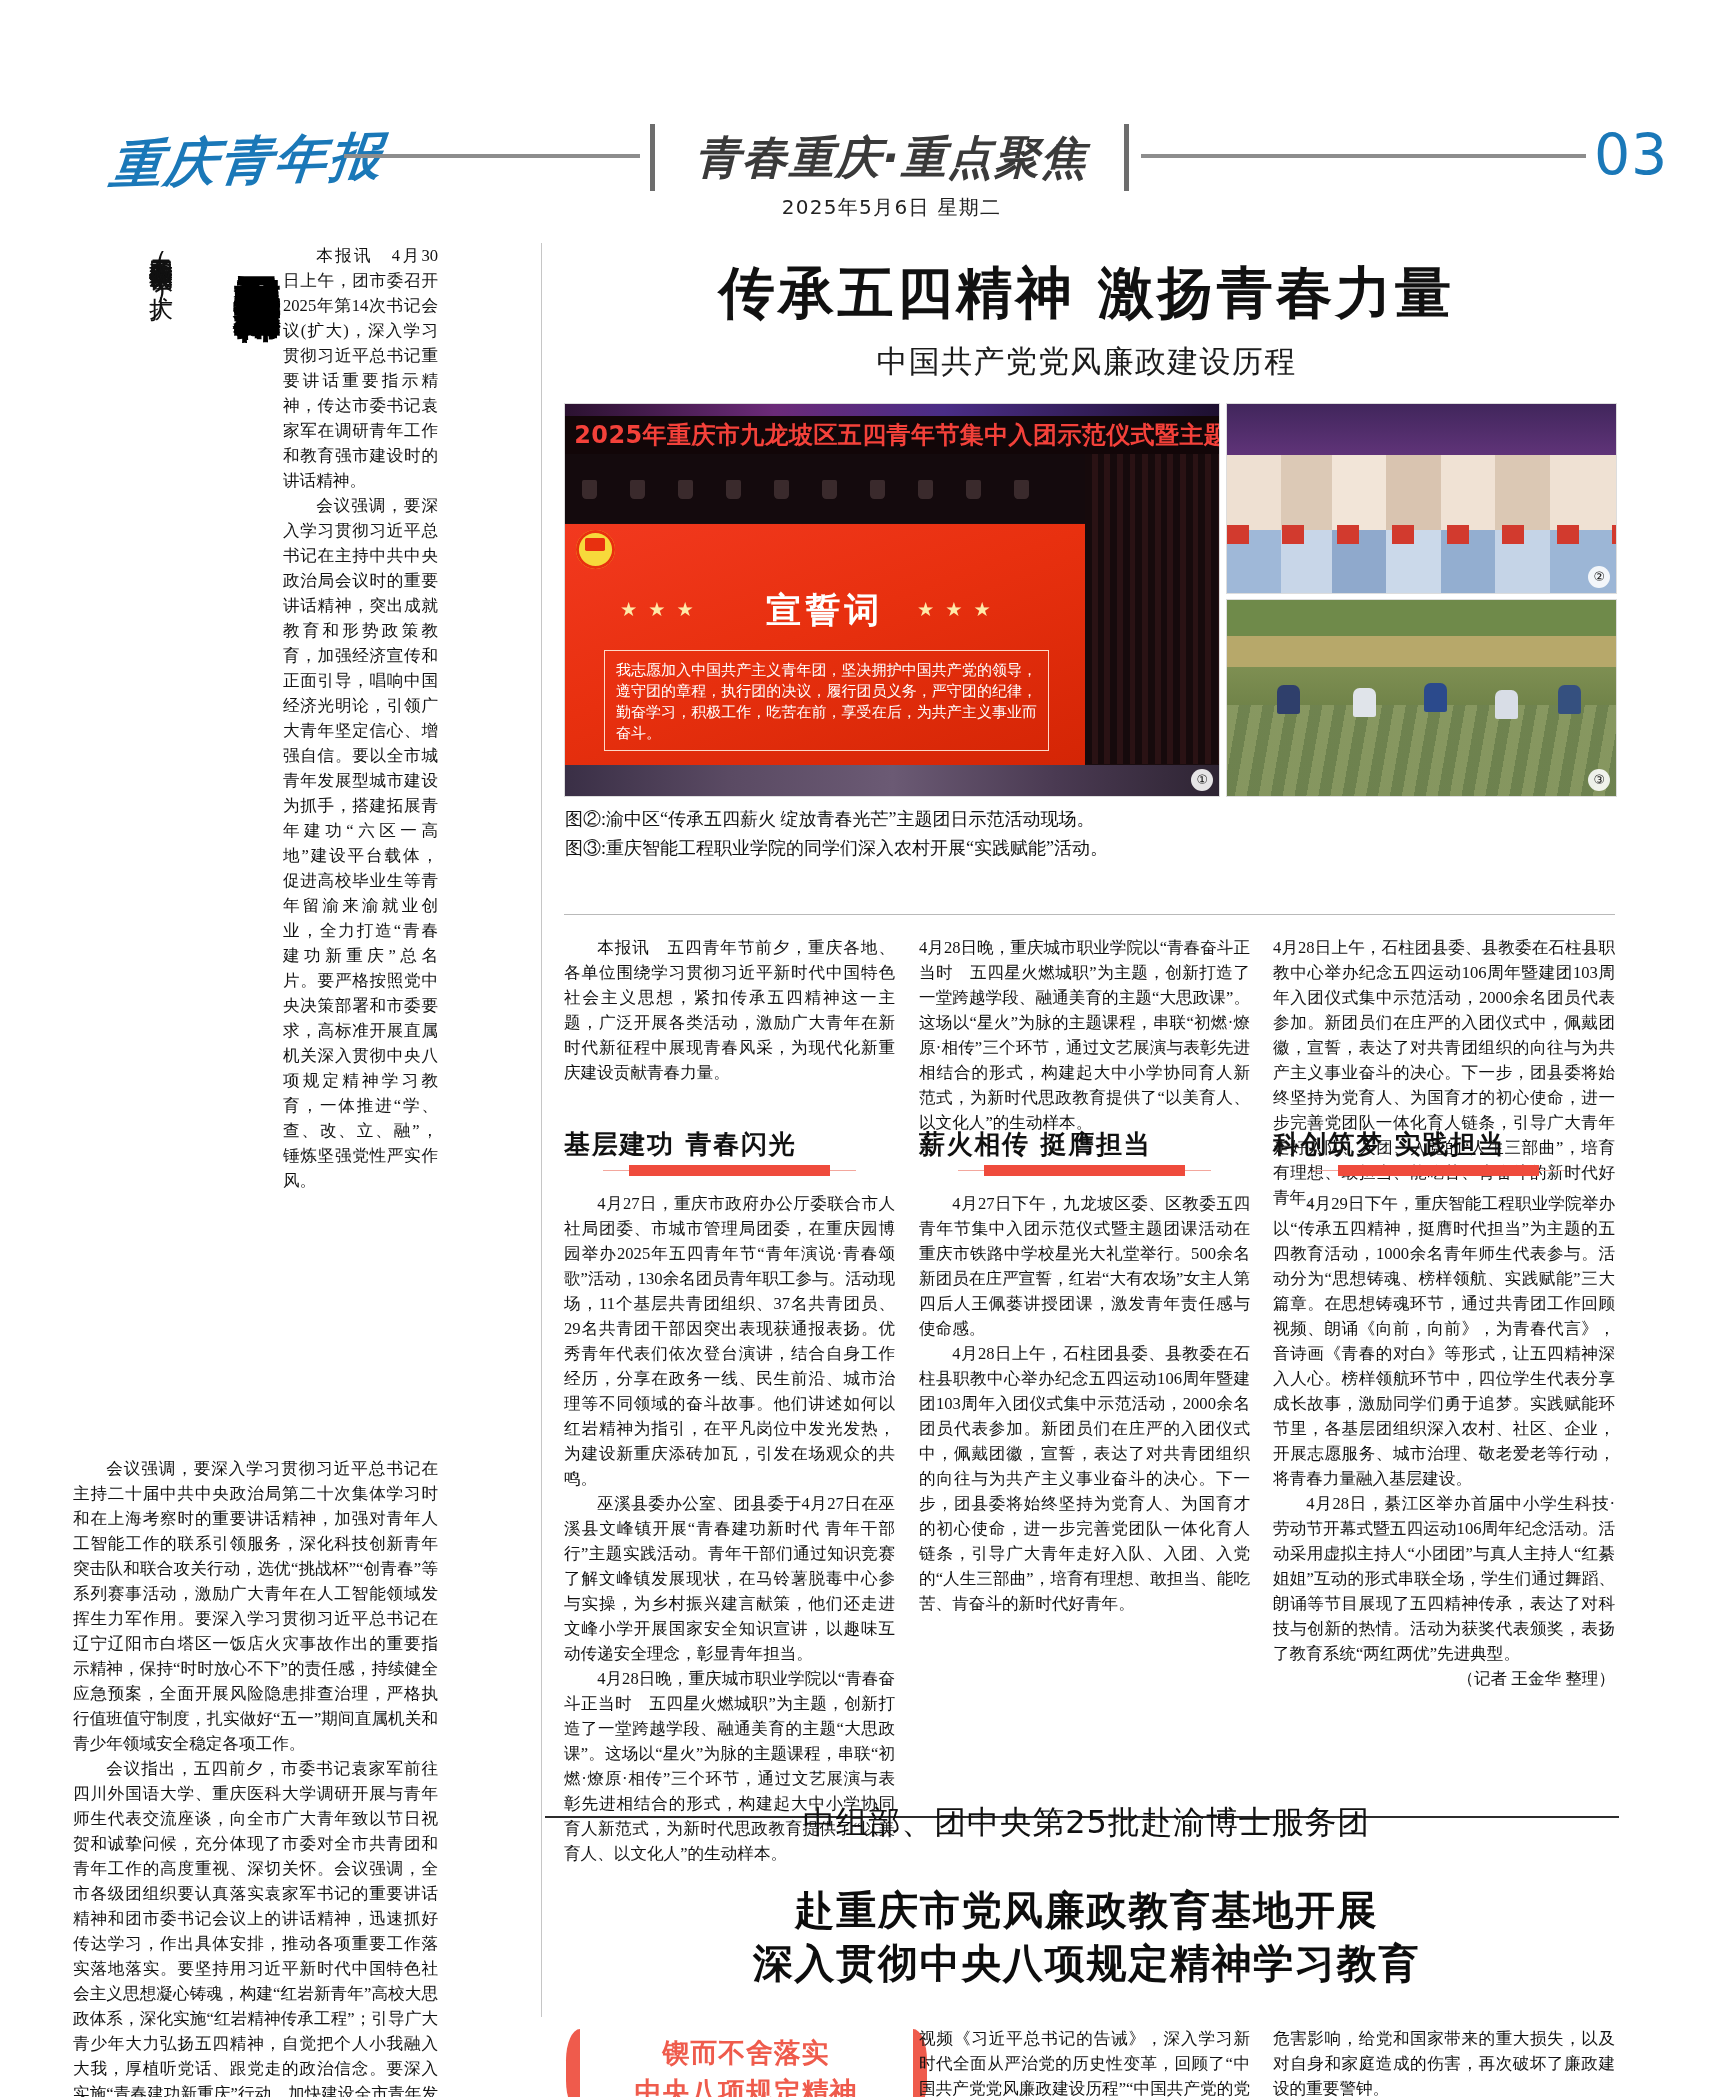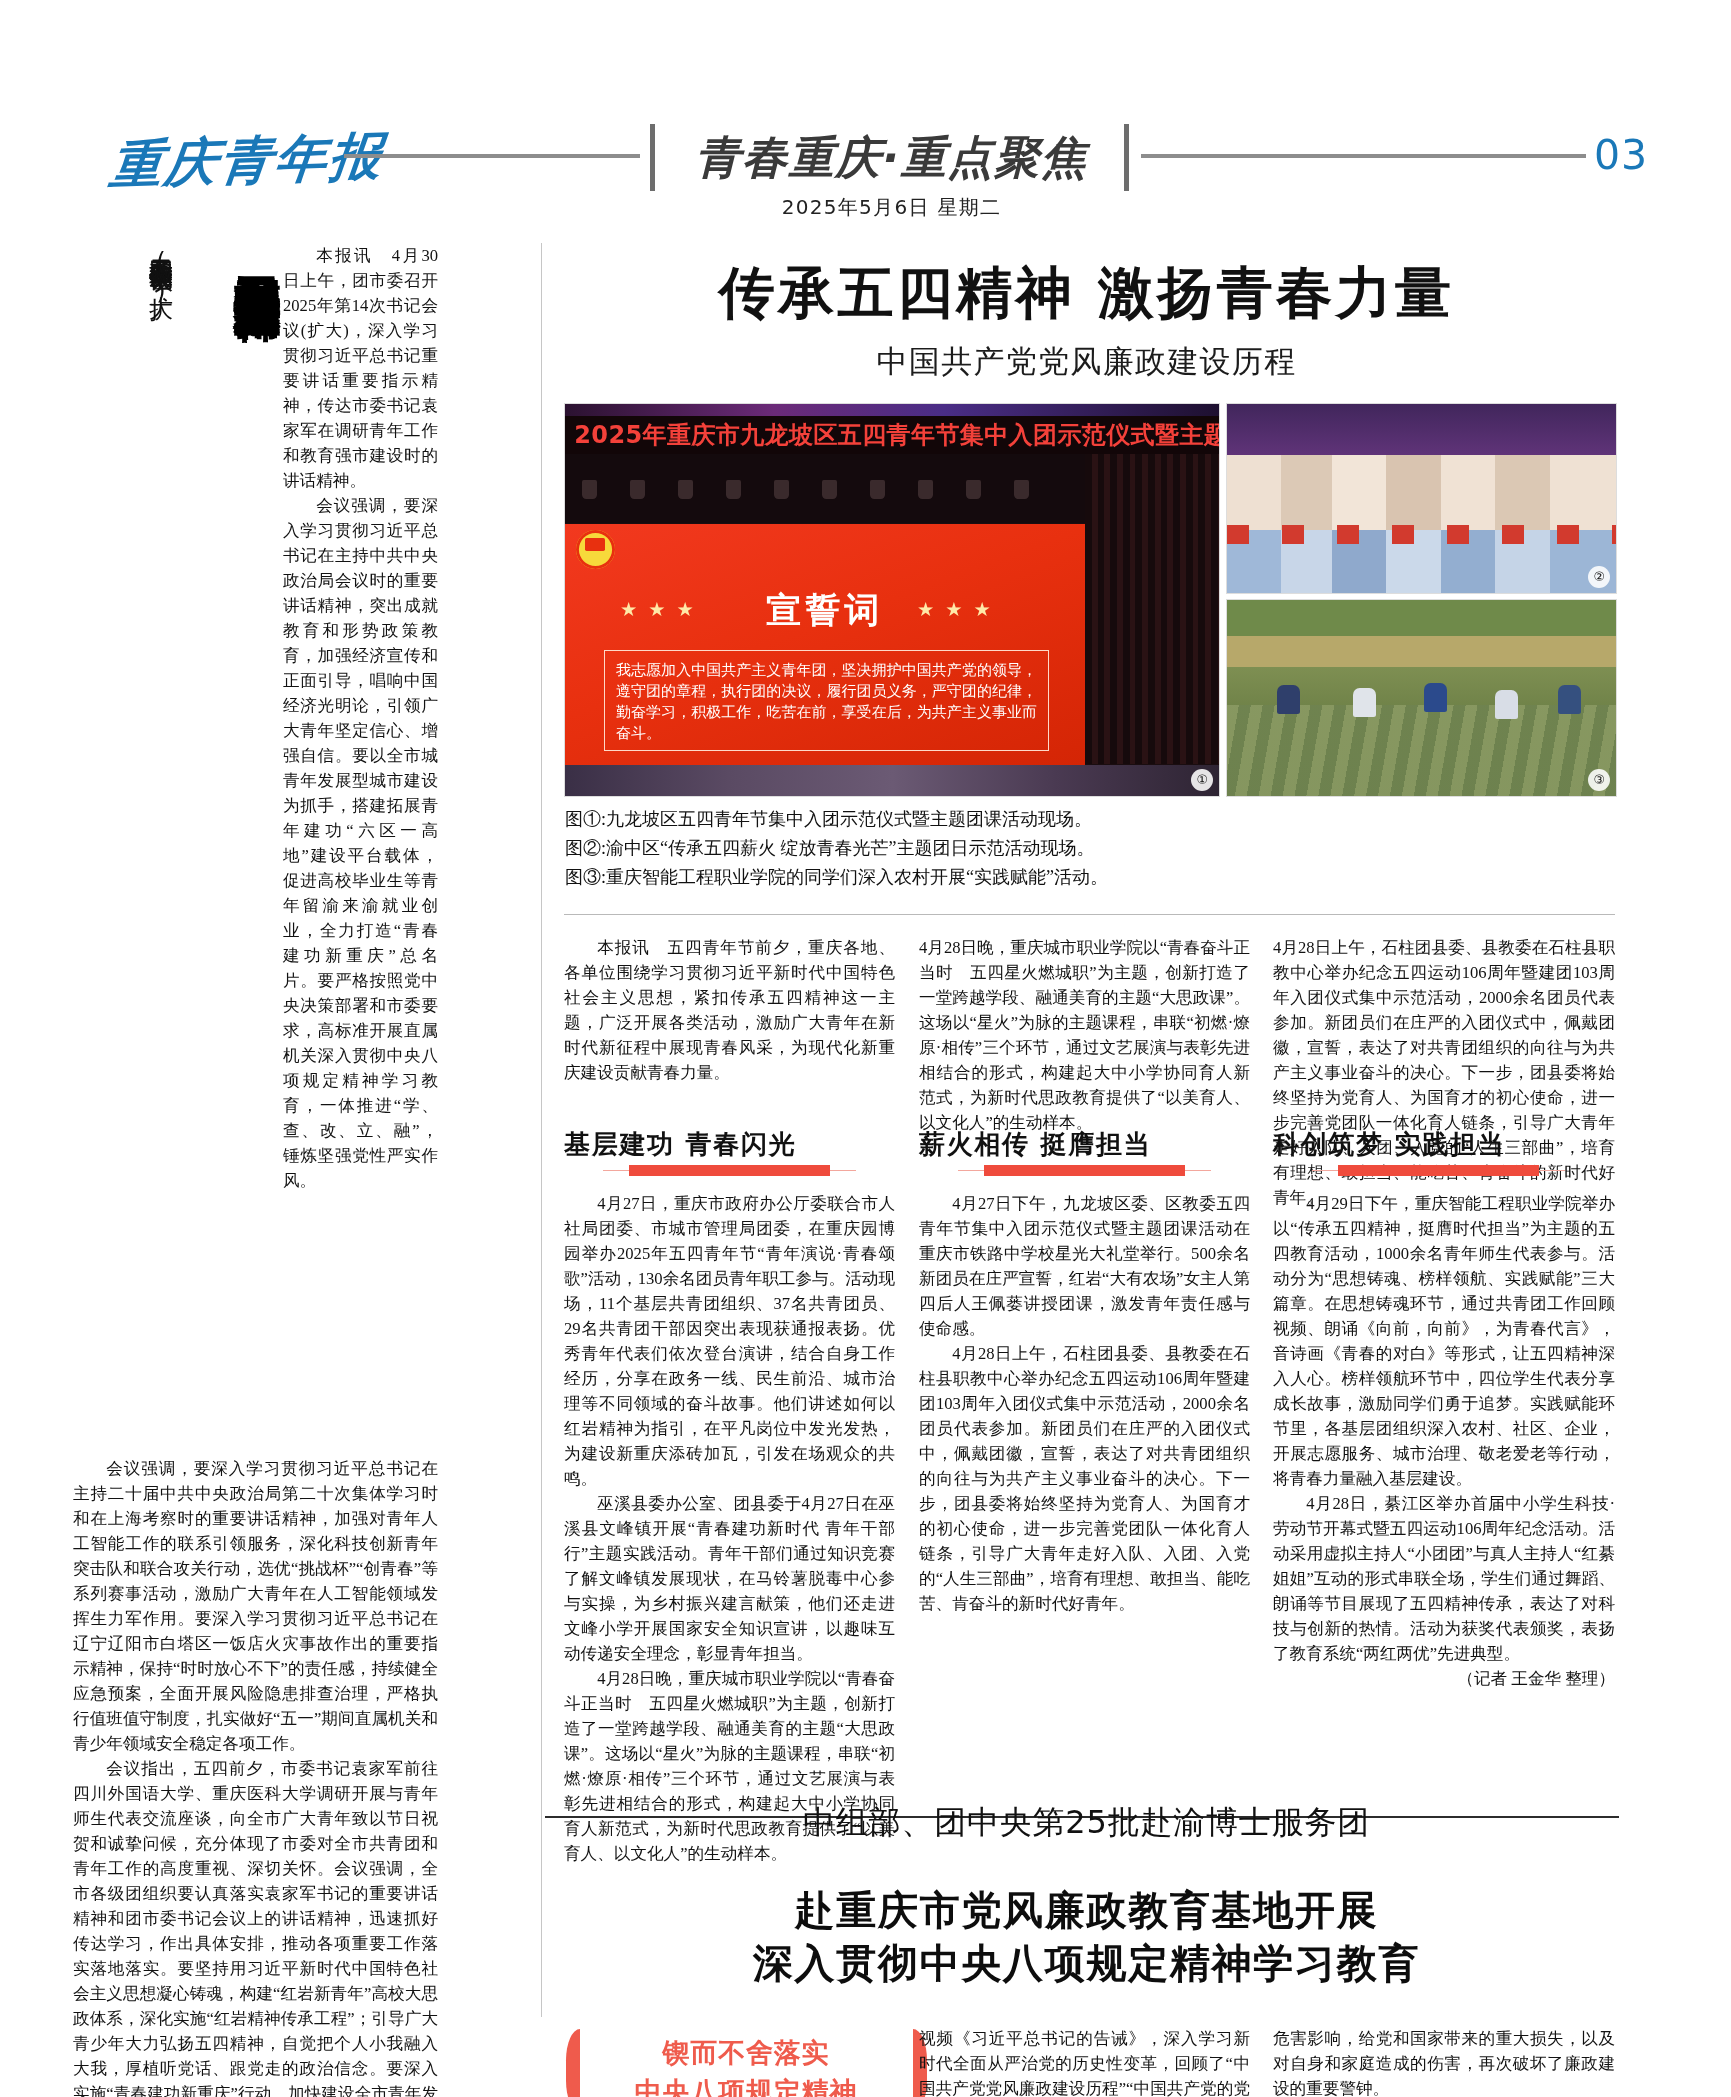--- a/index.html
+++ b/index.html
@@ -33,21 +33,21 @@
     text-align:center;letter-spacing:1.7px;white-space:nowrap;font-style:italic;
   }
   .mh-date{
     position:absolute;left:663px;top:194px;width:457px;
     text-align:center;font-size:20px;color:#222;letter-spacing:1.3px;
     font-family:"DejaVu Sans","Liberation Sans",sans-serif;
   }
   .mh-pageno{
     position:absolute;left:1594px;top:120px;width:109px;
     font-family:"DejaVu Sans","Liberation Sans",sans-serif;
-    font-size:41px;line-height:71px;color:#1a78b8;font-weight:400;
+    font-size:57px;line-height:71px;color:#1a78b8;font-weight:400;
     letter-spacing:0.8px;
   }
 
   
   .vcol{position:absolute;left:73px;top:235px;width:210px;height:1208px;}
   .vhead{
     position:absolute;right:0;top:4.2px;
     writing-mode:vertical-rl;text-orientation:upright;
     font-family:"DejaVu Sans","Liberation Sans",sans-serif;
     font-weight:700;font-size:47px;line-height:1.06;
@@ -264,21 +264,20 @@
         <i style="left:126px;top:5.9px;background:#e0e4ea;"></i>
         <i style="left:197px;top:0.8px;background:#2b4a8c;"></i>
         <i style="left:268px;top:7.6px;background:#d8dde6;"></i>
         <i style="left:331px;top:3.4px;background:#35507f;"></i>
       </div>
       <div class="p1-badge">③</div>
     </div>
   </div>
 
   <div class="captions">
-    <div>图①:九龙坡区五四青年节集中入团示范仪式暨主题团课活动现场。</div>
     <div>图②:渝中区“传承五四薪火  绽放青春光芒”主题团日示范活动现场。</div>
     <div>图③:重庆智能工程职业学院的同学们深入农村开展“实践赋能”活动。</div>
   </div>
 
   <div class="hr-thin" style="left:564px;top:914px;width:1051px;"></div>
 
   <div class="col" style="left:564px;top:935px;width:331px;height:168px;">
     <p>本报讯　五四青年节前夕，重庆各地、各单位围绕学习贯彻习近平新时代中国特色社会主义思想，紧扣传承五四精神这一主题，广泛开展各类活动，激励广大青年在新时代新征程中展现青春风采，为现代化新重庆建设贡献青春力量。</p>
   </div>
   <div class="subhead" style="left:564px;top:1129px;width:331px;">基层建功  青春闪光</div>

